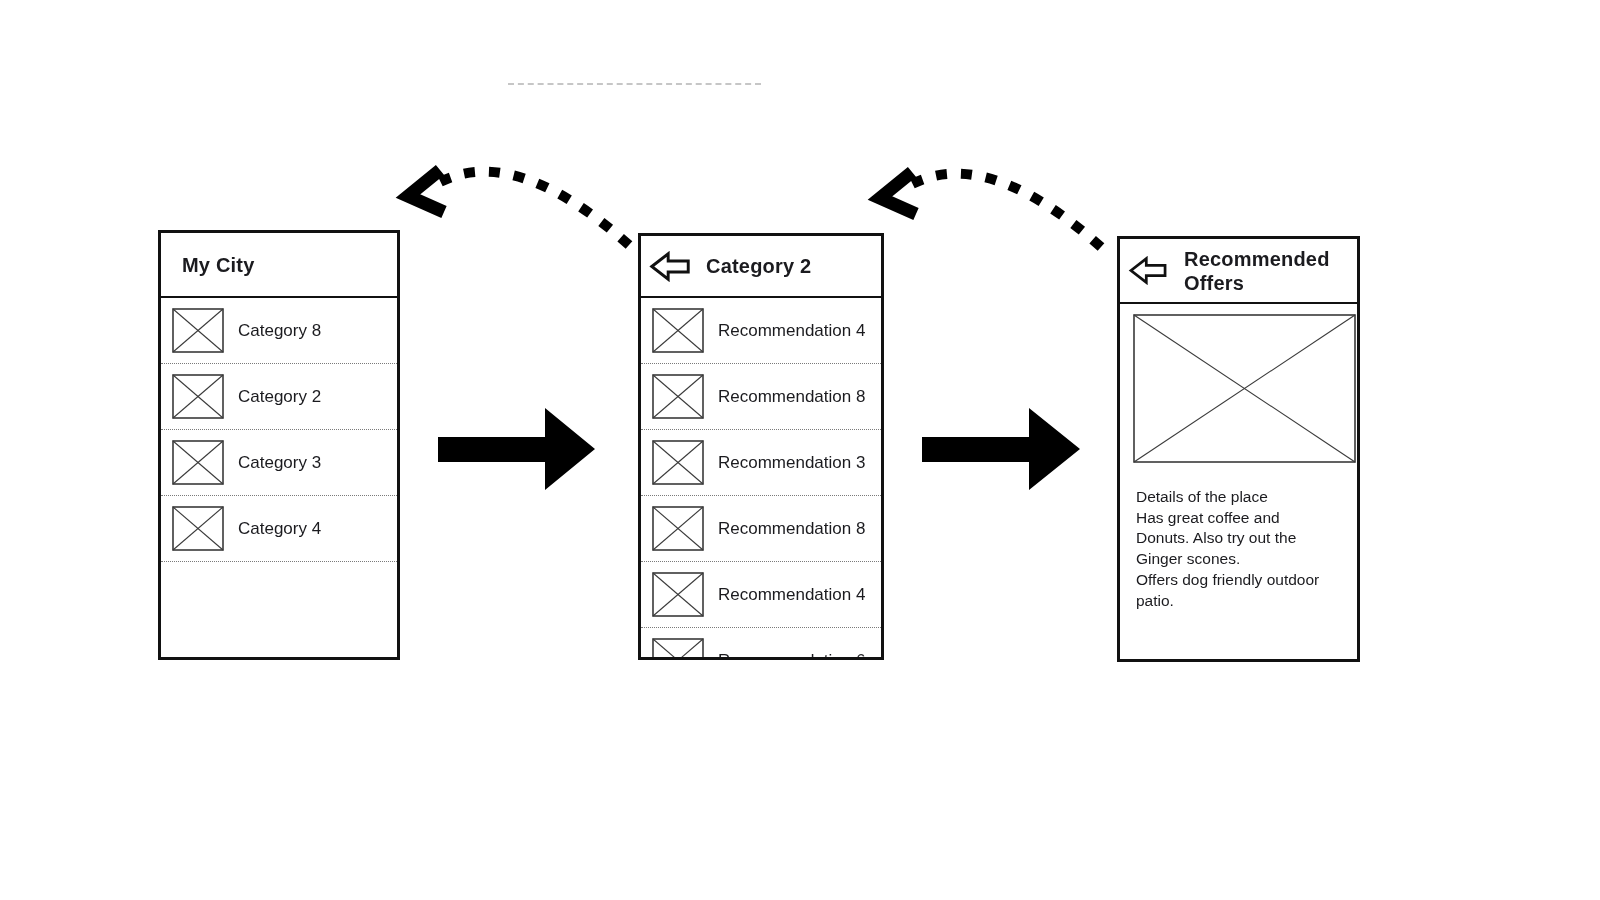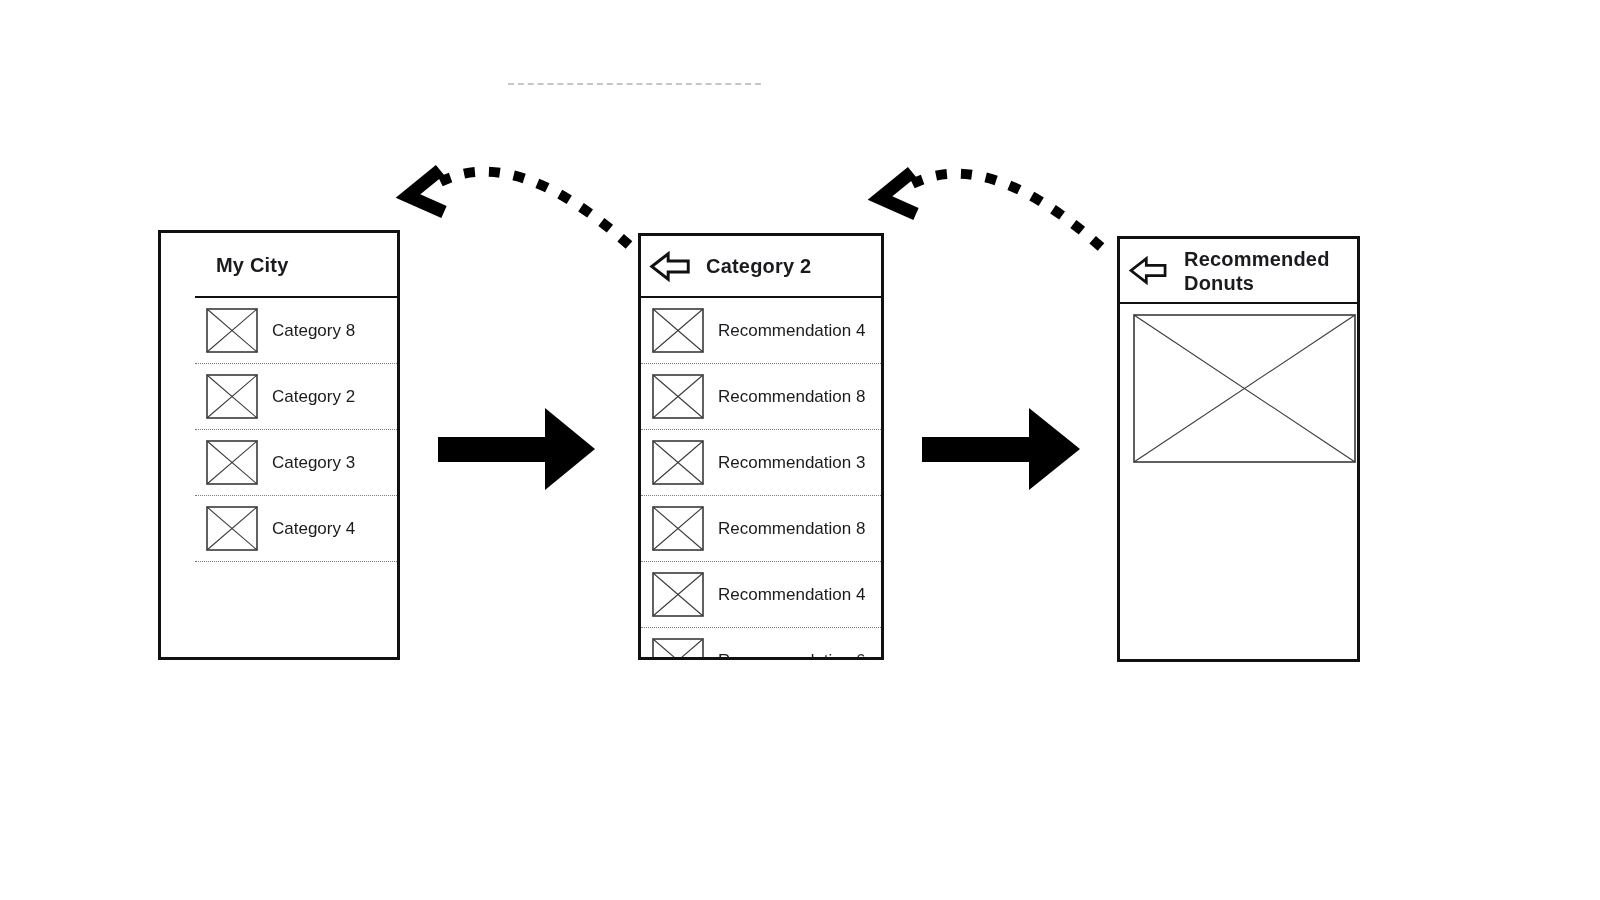--- a/index.html
+++ b/index.html
@@ -82,21 +82,21 @@
     display: inline-flex;
   }
   .row-label {
     margin-left: 14px;
     font-size: 17px;
     color: #1b1b1f;
     white-space: nowrap;
   }
 
   
-  #screen-1 { left: 158px; top: 230px; width: 242px; height: 430px; padding-left: 34px; }
+  #screen-1 { left: 158px; top: 230px; width: 242px; height: 430px; }
   #screen-1 .phone-header { height: 65px; padding-left: 21px; }
 
   
   #screen-2 { left: 638px; top: 233px; width: 246px; height: 427px; }
   #screen-2 .phone-header { height: 62px; }
   #screen-2 .phone-title { margin-left: 15px; }
 
   
   #screen-3 { left: 1117px; top: 236px; width: 243px; height: 426px; }
   #screen-3 .phone-header { height: 65px; }
@@ -258,26 +258,32 @@
     </div>
   </section>
 
   <section class="phone" id="screen-3">
     <header class="phone-header">
       <span class="back-icon">
         <svg width="40" height="29" viewBox="0 0 46 34">
             <path d="M3 17 L21 3 L21 11 L43 11 L43 23 L21 23 L21 31 Z" fill="#ffffff" stroke="#111111" stroke-width="3.2" stroke-linejoin="miter"></path>
           </svg>
       </span>
-      <h2 class="phone-title">Recommended Donuts</h2>
+      <h2 class="phone-title">Recommended Offers</h2>
     </header>
     <div>
       <span class="hero-imgbox">
         <svg width="223" height="149" viewBox="0 0 223 149">
             <rect x="1" y="1" width="221" height="147" fill="#ffffff" stroke="#3a3a3a" stroke-width="1.6"></rect>
             <line x1="1" y1="1" x2="222" y2="148" stroke="#3a3a3a" stroke-width="1.1"></line>
             <line x1="222" y1="1" x2="1" y2="148" stroke="#3a3a3a" stroke-width="1.1"></line>
           </svg>
       </span>
+      <p class="details-text">Details of the place
+Has great coffee and
+Donuts. Also try out the
+Ginger scones.
+Offers dog friendly outdoor
+patio.</p>
     </div>
   </section>
 
 </div>
 
 </body></html>

